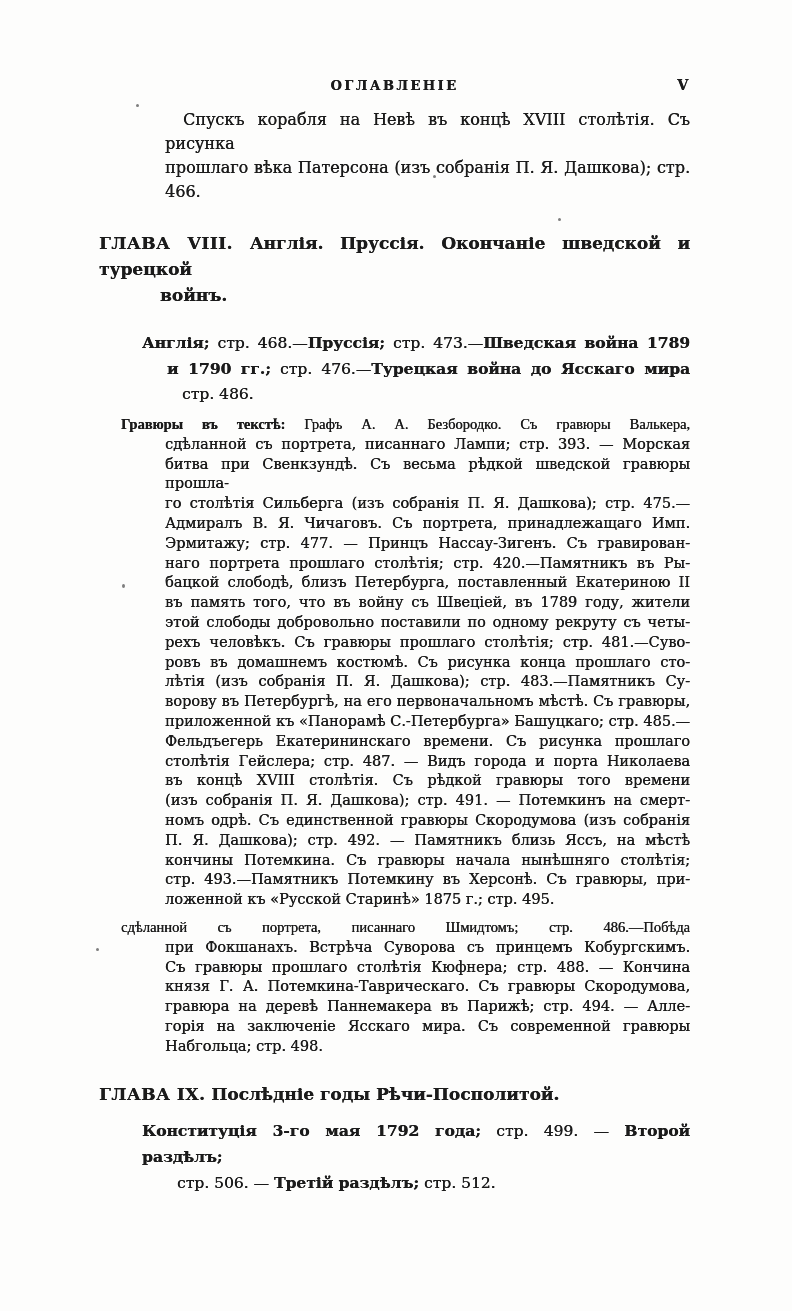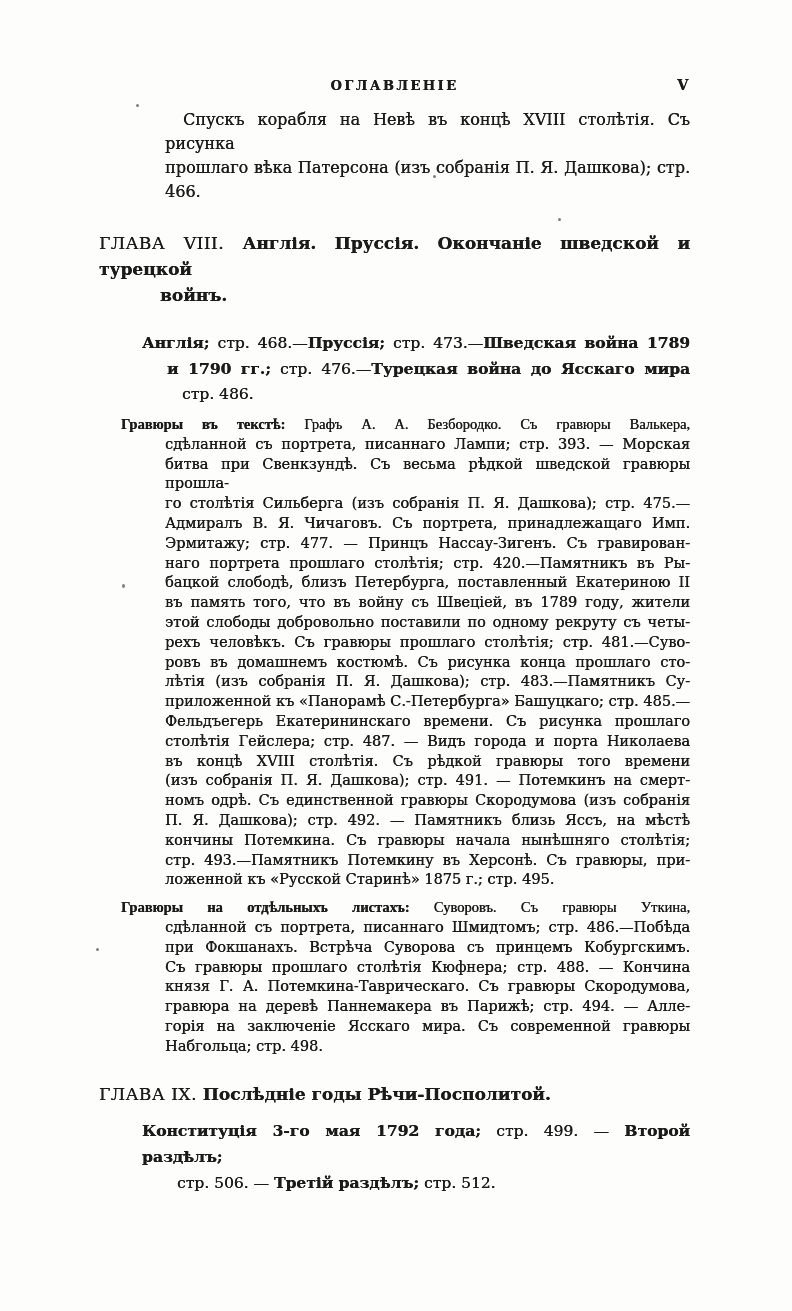--- a/index.html
+++ b/index.html
@@ -42,21 +42,21 @@
     font-weight:bold;
   }
   
   .p .line{
     text-align:justify;
     text-align-last:justify;
     white-space:normal;
   }
   .p .line:last-child{text-align-last:left;}
   .b{font-weight:bold;}
-  .chnum{font-weight:normal;letter-spacing:0.5px;}
+  .chnum{font-weight:bold;letter-spacing:0.5px;}
 
   
   .p-cont{
     margin-top:14px;
     margin-left:66px;
     width:525px;
     font-size:16px;
     line-height:24px;
   }
   .p-cont .line:first-child{text-indent:18px;}
@@ -156,34 +156,34 @@
         <div class="line"><span class="">го столѣтія Сильберга (изъ собранія П. Я. Дашкова); стр. 475.—</span></div>
         <div class="line"><span class="">Адмиралъ В. Я. Чичаговъ. Съ портрета, принадлежащаго Имп.</span></div>
         <div class="line"><span class="">Эрмитажу; стр. 477. — Принцъ Нассау-Зигенъ. Съ гравирован-</span></div>
         <div class="line"><span class="">наго портрета прошлаго столѣтія; стр. 420.—Памятникъ въ Ры-</span></div>
         <div class="line"><span class="">бацкой слободѣ, близъ Петербурга, поставленный Екатериною II</span></div>
         <div class="line"><span class="">въ память того, что въ войну съ Швеціей, въ 1789 году, жители</span></div>
         <div class="line"><span class="">этой слободы добровольно поставили по одному рекруту съ четы-</span></div>
         <div class="line"><span class="">рехъ человѣкъ. Съ гравюры прошлаго столѣтія; стр. 481.—Суво-</span></div>
         <div class="line"><span class="">ровъ въ домашнемъ костюмѣ. Съ рисунка конца прошлаго сто-</span></div>
         <div class="line"><span class="">лѣтія (изъ собранія П. Я. Дашкова); стр. 483.—Памятникъ Су-</span></div>
+        <div class="line"><span class="">ворову въ Петербургѣ, на его первоначальномъ мѣстѣ. Съ гравюры,</span></div>
         <div class="line"><span class="">приложенной къ «Панорамѣ С.-Петербурга» Башуцкаго; стр. 485.—</span></div>
         <div class="line"><span class="">Фельдъегерь Екатерининскаго времени. Съ рисунка прошлаго</span></div>
         <div class="line"><span class="">столѣтія Гейслера; стр. 487. — Видъ города и порта Николаева</span></div>
         <div class="line"><span class="">въ концѣ XVIII столѣтія. Съ рѣдкой гравюры того времени</span></div>
         <div class="line"><span class="">(изъ собранія П. Я. Дашкова); стр. 491. — Потемкинъ на смерт-</span></div>
         <div class="line"><span class="">номъ одрѣ. Съ единственной гравюры Скородумова (изъ собранія</span></div>
         <div class="line"><span class="">П. Я. Дашкова); стр. 492. — Памятникъ близь Яссъ, на мѣстѣ</span></div>
         <div class="line"><span class="">кончины Потемкина. Съ гравюры начала нынѣшняго столѣтія;</span></div>
         <div class="line"><span class="">стр. 493.—Памятникъ Потемкину въ Херсонѣ. Съ гравюры, при-</span></div>
         <div class="line"><span class="">ложенной къ «Русской Старинѣ» 1875 г.; стр. 495.</span></div>
       </div>
 
     <div class="p p-dense grav2">
-        <div class="line"><span class="b">Гравюры на отдѣльныхъ листахъ:</span><span class=""> Суворовъ. Съ гравюры Уткина,</span></div>
         <div class="line"><span class="">сдѣланной съ портрета, писаннаго Шмидтомъ; стр. 486.—Побѣда</span></div>
         <div class="line"><span class="">при Фокшанахъ. Встрѣча Суворова съ принцемъ Кобургскимъ.</span></div>
         <div class="line"><span class="">Съ гравюры прошлаго столѣтія Кюфнера; стр. 488. — Кончина</span></div>
         <div class="line"><span class="">князя Г. А. Потемкина-Таврическаго. Съ гравюры Скородумова,</span></div>
         <div class="line"><span class="">гравюра на деревѣ Паннемакера въ Парижѣ; стр. 494. — Алле-</span></div>
         <div class="line"><span class="">горія на заключеніе Ясскаго мира. Съ современной гравюры</span></div>
         <div class="line"><span class="">Набгольца; стр. 498.</span></div>
       </div>
 
     <div class="p p-ch9">

